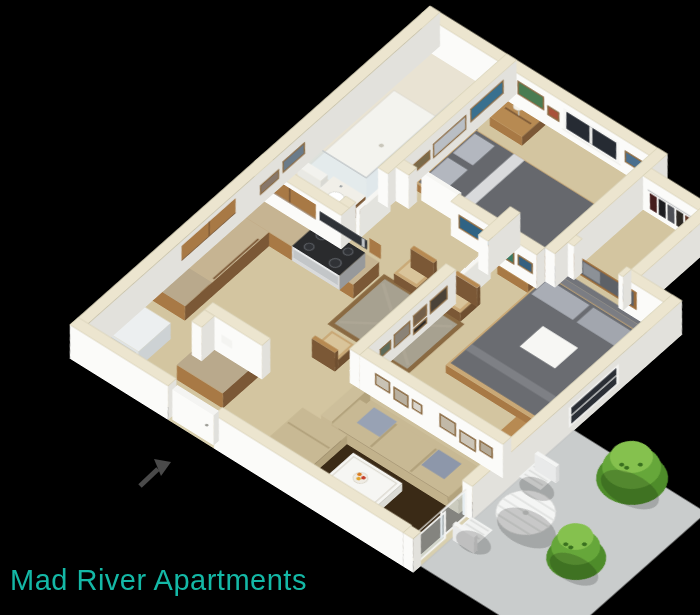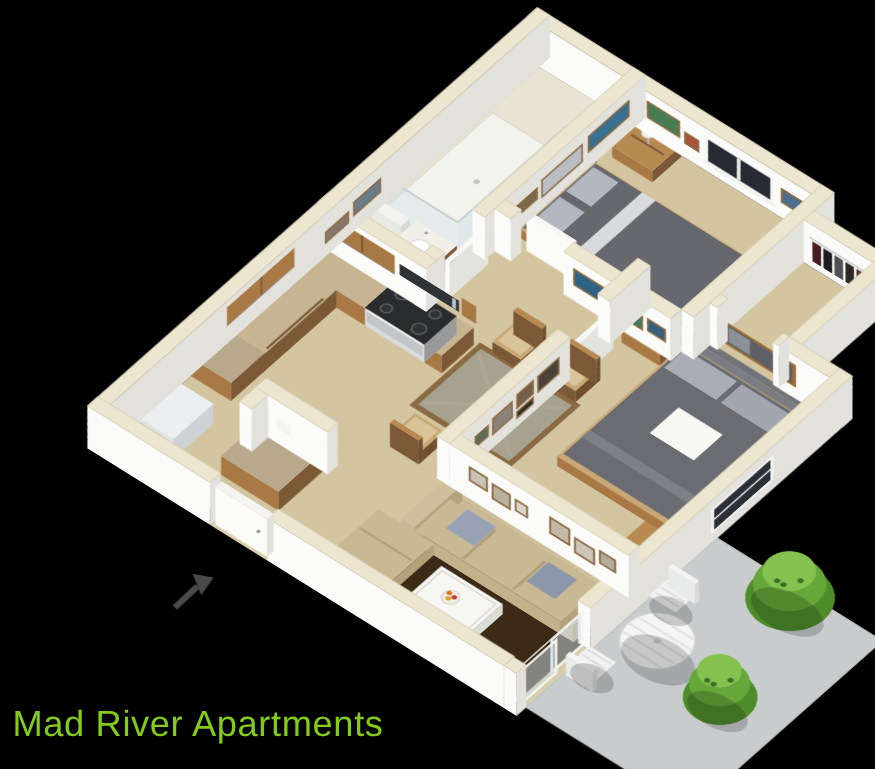--- a/index.html
+++ b/index.html
@@ -530,14 +530,14 @@
           </g>
         </svg>
     </div>
   </div>
 
   <svg class="arrow" width="46" height="40" viewBox="0 0 46 40">
     <line id="arrow-shaft" x1="6" y1="34" x2="24" y2="17" stroke-width="5" fill="none" stroke="#4a4a4a"></line>
     <polygon id="arrow-head" points="20,7 37,10 27,24" fill="#4a4a4a"></polygon>
   </svg>
 
-  <div class="caption" style="color: #84cc16;">Mad River Apartments</div>
+  <div class="caption" style="color: #14b8a6;">Mad River Apartments</div>
 </div>
 
 </body></html>

